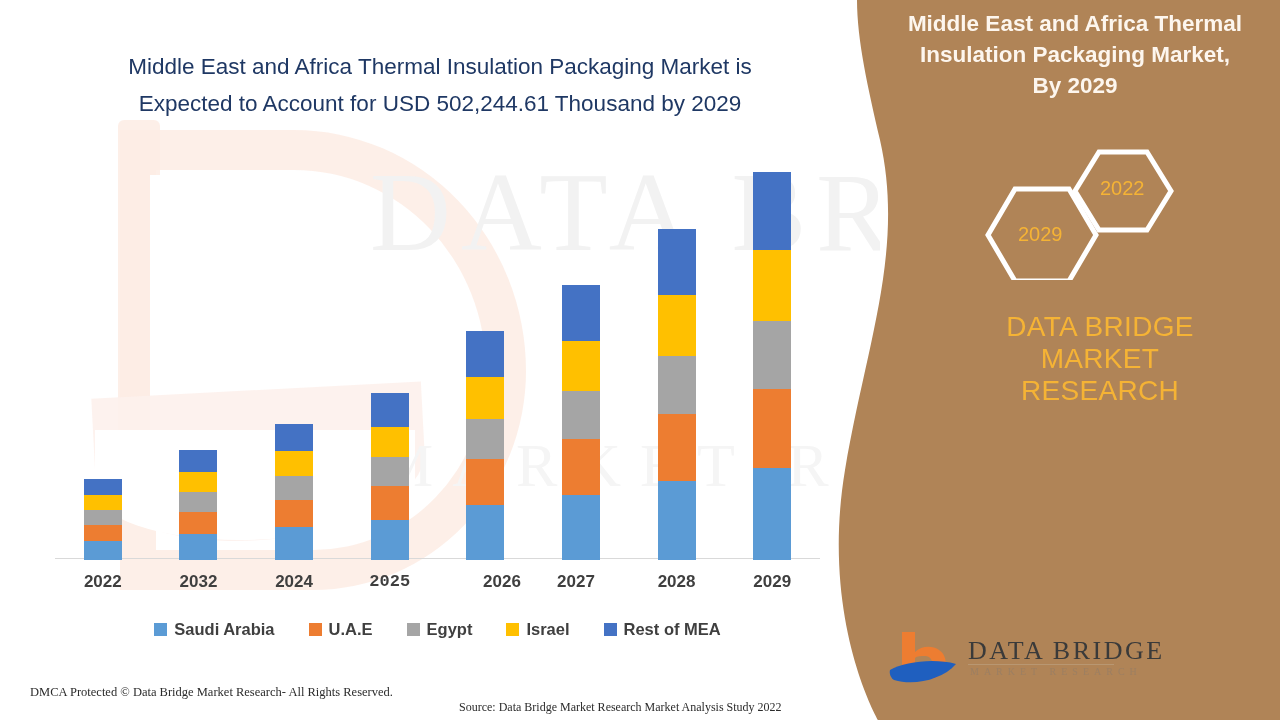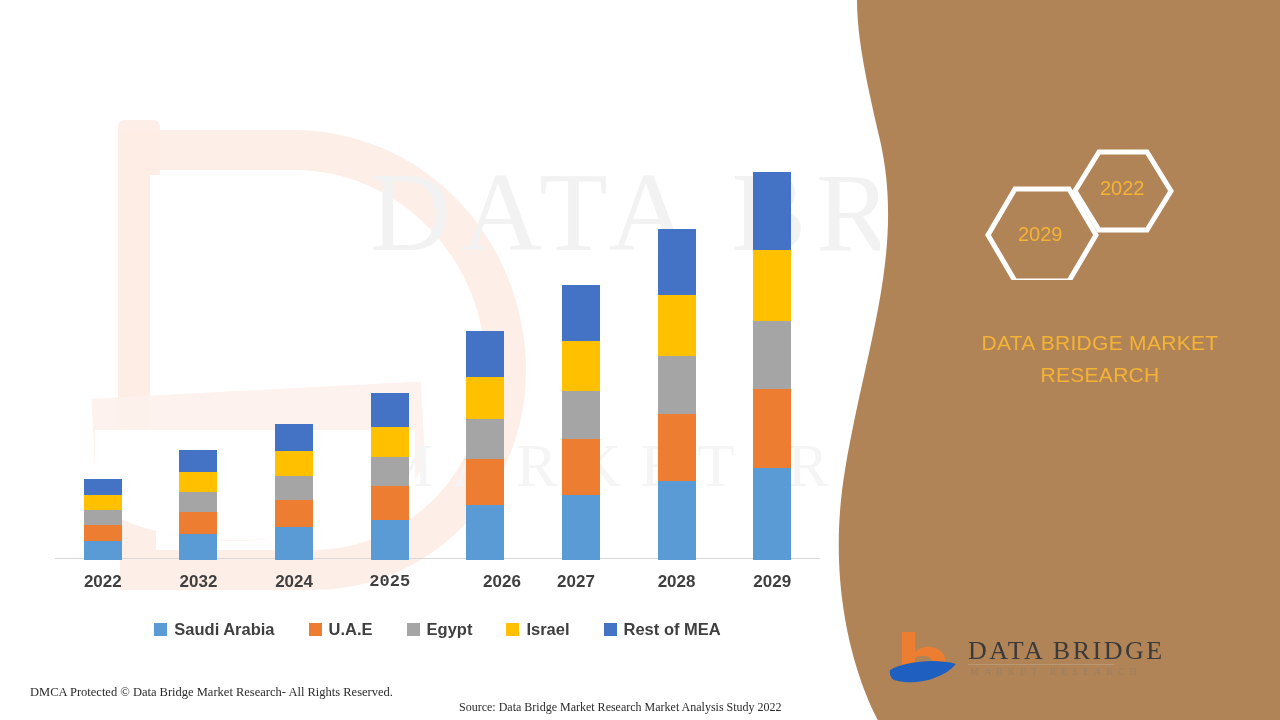--- a/index.html
+++ b/index.html
@@ -56,22 +56,22 @@
     position:absolute;left:900px;top:8px;width:350px;
     text-align:center;color:#fdf6ee;
     font-size:22.5px;line-height:31px;font-weight:bold;
   }
   .hex-wrap{position:absolute;left:975px;top:145px;width:215px;height:135px;}
   .hex-label{
     position:absolute;color:#F5B335;font-size:20px;font-weight:normal;
     font-family:"Liberation Sans", sans-serif;
   }
   .brand{
-    position:absolute;left:950px;top:327px;width:300px;text-align:center;
-    color:#F5B335;font-size:21px;line-height:32px;letter-spacing:.3px;
+    position:absolute;left:950px;top:311px;width:300px;text-align:center;
+    color:#F5B335;font-size:28px;line-height:32px;letter-spacing:.3px;
   }
 
   
   .logo{position:absolute;left:888px;top:628px;width:230px;height:72px;}
   .logo-txt{
     position:absolute;left:80px;top:8px;
     font-family:"Liberation Serif", serif;font-size:26px;letter-spacing:2.5px;
     color:#3a3a3a;white-space:nowrap;
   }
   .logo-sub{
@@ -127,20 +127,22 @@
   <div class="blob blob-b"></div>
   <div class="blob blob-mask"></div>
   <div class="blob blob-swoosh"></div>
   <div class="blob blob-mask2"></div>
 
   <div class="wm">
     <div class="wm-line1">DATA BRIDGE</div>
     <div class="wm-line2">MARKET RESEARCH</div>
   </div>
 
+  <div class="headline">Middle East and Africa Thermal Insulation Packaging Market is
+Expected to Account for USD 502,244.61 Thousand by 2029</div>
 
   <div class="axis"></div>
   <div class="chart" id="chart">
       <div class="bar" style="left: 29px;">
         <div class="seg" style="height: 16px; background: rgb(68, 114, 196);"></div>
         <div class="seg" style="height: 15px; background: rgb(255, 192, 0);"></div>
         <div class="seg" style="height: 15px; background: rgb(165, 165, 165);"></div>
         <div class="seg" style="height: 16px; background: rgb(237, 125, 49);"></div>
         <div class="seg" style="height: 19px; background: rgb(91, 155, 213);"></div>
       </div>
@@ -232,20 +234,23 @@
 
   <div class="panel">
     <svg width="1280" height="720" viewBox="0 0 1280 720">
       <path d="M 857 0 L 1280 0 L 1280 720 L 878 720
                C 878 720 820 620 845 470
                C 866 345 905 250 880 140
                C 868 88 857 40 857 0 Z" fill="#B08457"></path>
     </svg>
   </div>
 
+  <div class="panel-title" style="white-space:pre-line;">Middle East and Africa Thermal
+Insulation Packaging Market,
+By 2029</div>
 
   <div class="hex-wrap">
     <svg width="215" height="135" viewBox="0 0 215 135">
       <polygon points="124,7 172,7 196,46 172,85 124,85 100,46" fill="none" stroke="#ffffff" stroke-width="5"></polygon>
       <polygon points="40,44 94,44 121,90 94,136 40,136 13,90" fill="#B08457" stroke="#ffffff" stroke-width="5"></polygon>
     </svg>
     <div class="hex-label" style="left:125px;top:32px;">2022</div>
     <div class="hex-label" style="left:43px;top:78px;">2029</div>
   </div>
 

